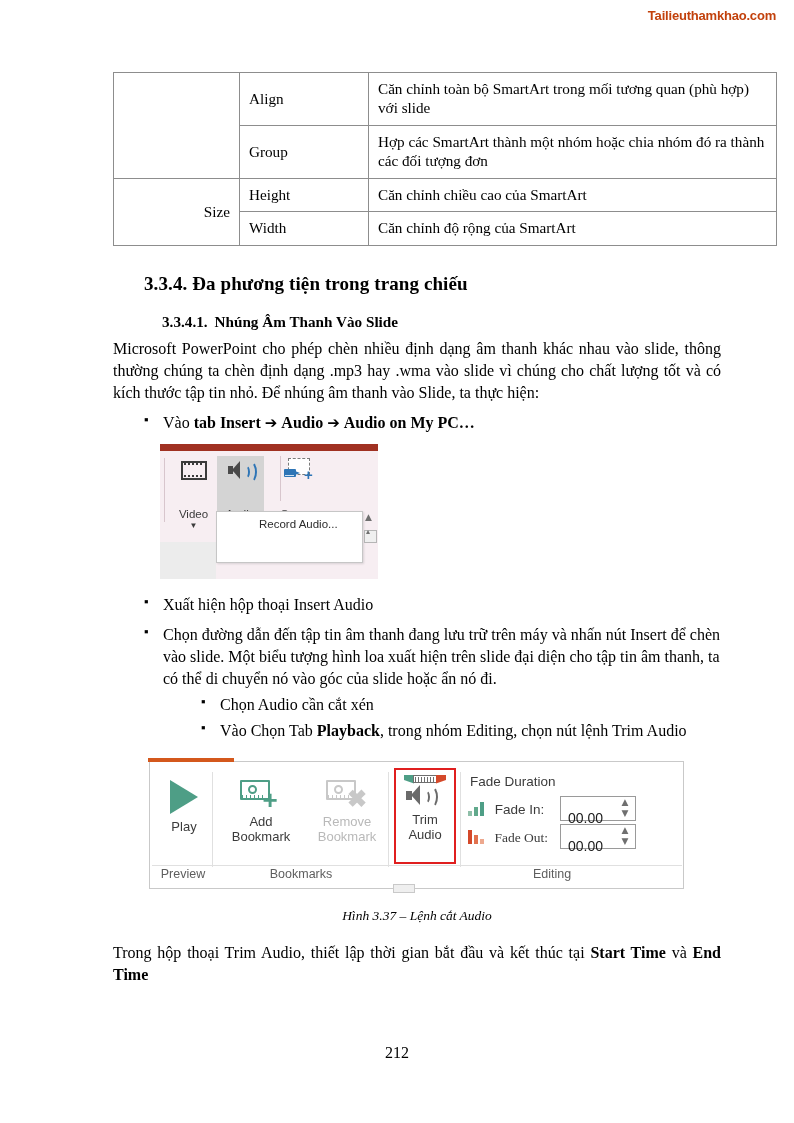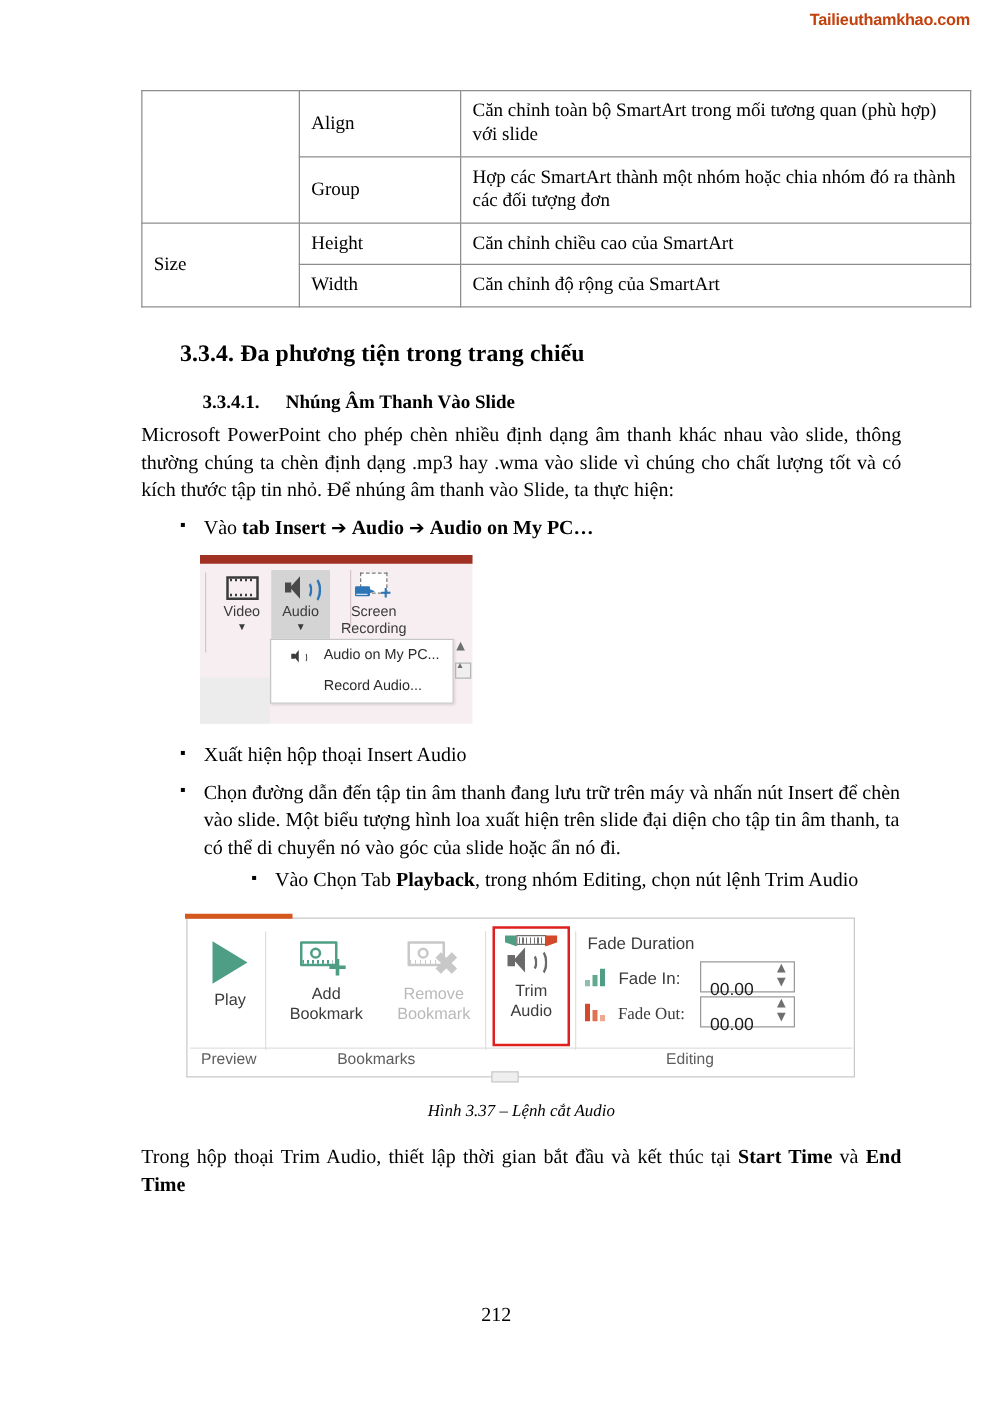--- a/index.html
+++ b/index.html
@@ -44,36 +44,36 @@
     width: 606px;
     table-layout: fixed;
   }
   table.smartart-table td {
     border: 1px solid #8d8d8d;
     vertical-align: middle;
     font-size: 15.2px;
     line-height: 1.28;
     padding: 6px 9px 7px 9px;
   }
-  td.col-a { width: 107px; }
+  td.col-a { width: 107px; text-align: right; }
   td.col-b { width: 110px; }
   td.col-c { width: 389px; }
   
   .h4 {
     font-size: 19px;
     font-weight: bold;
     margin: 27px 0 0 31px;
     letter-spacing: 0.1px;
   }
   .h5 {
     font-size: 15.2px;
     font-weight: bold;
     margin: 18px 0 0 49px;
   }
-  .h5 .num { margin-right: 21px; }
+  .h5 .num { margin-right: 7px; }
   p.body {
     font-size: 16px;
     line-height: 1.38;
     margin: 7px 0 0 0;
     text-align: justify;
   }
   
   .bullet {
     position: relative;
     font-size: 16px;
@@ -152,21 +152,21 @@
     width: 1px; height: 45px;
     background: #d8c6cd;
   }
   .rbtn {
     position: absolute;
     width: 47px;
     text-align: center;
     font-size: 11.5px;
     color: #3b3b3b;
   }
-  .rbtn .lbl { display:block; line-height: 1.12; }
+  .rbtn .lbl { display:block; line-height: 1.12; margin-top: 24px; }
   .rbtn .caret {
     display: block;
     font-size: 8px;
     line-height: 9px;
     color: #3b3b3b;
   }
   .rbtn.video  { left: 10px;  top: 12px; }
   .rbtn.audio  { left: 57px;  top: 12px; height: 56px; background: #d4d4d4; }
   .rbtn.screen { left: 108px; top: 12px; width: 62px; }
   .icon-box { height: 28px; display:flex; align-items:center; justify-content:center; }
@@ -522,39 +522,32 @@
             </span>
           </div>
           <span class="lbl">Screen</span>
           <span class="lbl">Recording</span>
         </div>
 
         <div class="lowerfill"></div>
 
         <div class="dropdown">
           <div class="dd-item">
-            <span class="spk-sm">
-                <span class="b"></span>
-                <span class="c"></span>
-                <span class="w"></span>
-              </span>
-            <span>Audio on My PC...</span>
-          </div>
-          <div class="dd-item">
             <span>Record Audio...</span>
           </div>
         </div>
 
         <div class="sb-arrow sb1">▲</div>
         <div class="sb-box"></div>
       </div>
     </div>
 
     <div class="bullet">Xuất hiện hộp thoại Insert Audio</div>
     <div class="bullet">Chọn đường dẫn đến tập tin âm thanh đang lưu trữ trên máy và nhấn nút Insert để chèn vào slide. Một biểu tượng hình loa xuất hiện trên slide đại diện cho tập tin âm thanh, ta có thể di chuyển nó vào góc của slide hoặc ẩn nó đi.</div>
+    <div class="bullet lvl2">Chọn Audio cần cắt xén</div>
     <div class="bullet lvl2">
       <span>Vào Chọn Tab </span><b>Playback</b><span>, trong nhóm Editing, chọn nút lệnh Trim Audio</span>
     </div>
 
     <div class="fig2-holder">
       <div class="ribbon2">
         <div class="topbar"></div>
 
         <div class="vsep" style="left:62px;"></div>
         <div class="vsep" style="left:238px;"></div>

